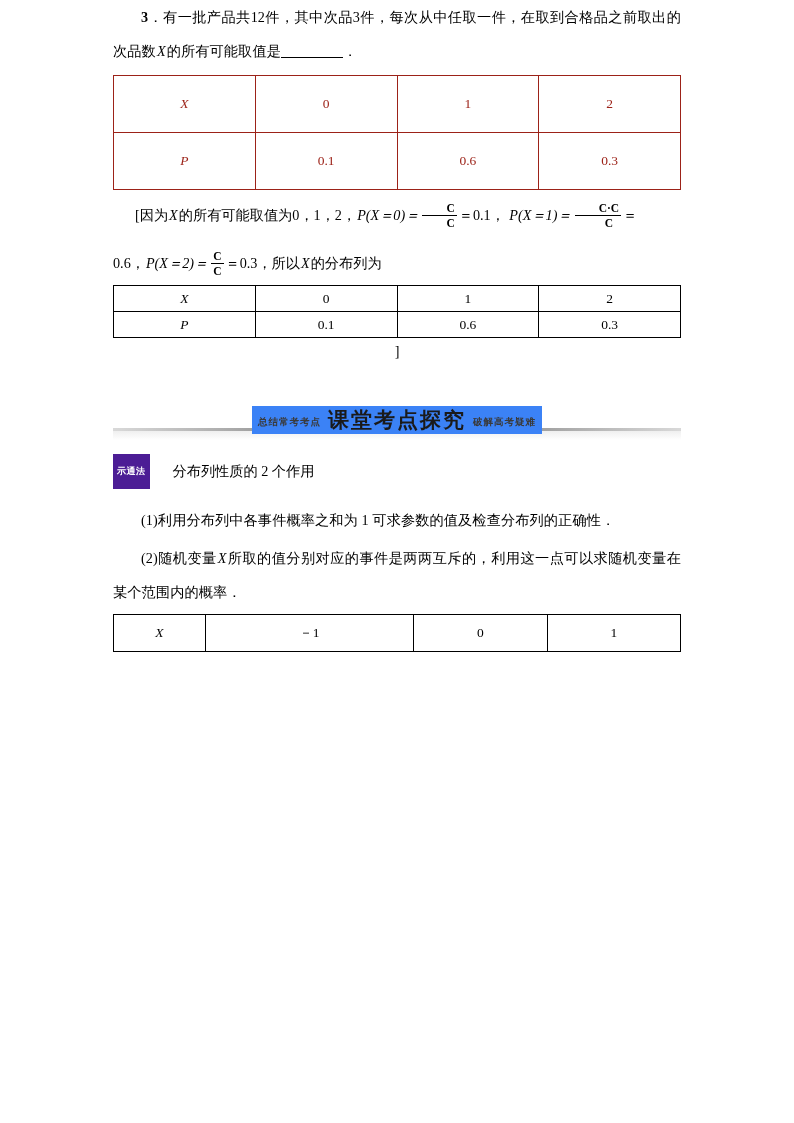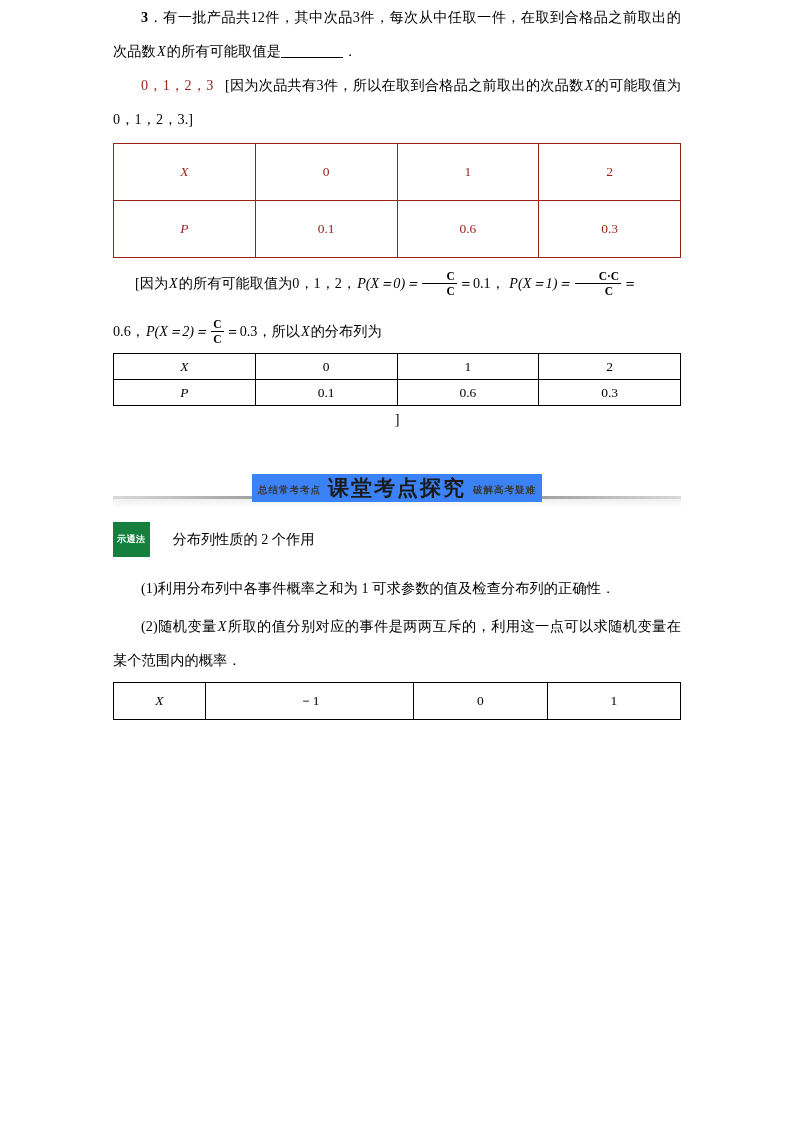--- a/index.html
+++ b/index.html
@@ -183,21 +183,21 @@
   }
   .kaodian .title { margin-left: 14px; }
 
   .badge-line {
     font-size: 14.2px;
     line-height: 32px;
     margin-top: 4px;
   }
   .badge {
     display: inline-block;
-    background: #15803d;
+    background: #4c1d95;
     color: #ffffff;
     font-size: 9px;
     font-weight: bold;
     padding: 1px 4px 2px 4px;
     letter-spacing: 0.5px;
     vertical-align: 2px;
     font-family: "Liberation Sans", sans-serif;
   }
   .badge-line .txt { margin-left: 23px; font-weight: normal; }
   .badge-line .txt-n { margin-left: 9px; }
@@ -212,23 +212,20 @@
 </head>
 <body>
 
 <div class="page">
   <div class="content">
 
     <p class="para indent">
       <span class="qnum">3</span><span>．</span><span>有一批产品共</span><span class="num">12</span><span>件，其中次品</span><span class="num">3</span><span>件，每次从中任取一件，在取到合格品之前取出的次品数</span><span class="mi">X</span><span>的所有可能取值是</span><span class="blank"></span><span>．</span>
     </p>
 
-    <p class="para indent">
-      <span class="ans-red">0，1，2，3</span>&nbsp;&nbsp;&nbsp;<span>[因为次品共有</span><span class="num">3</span><span>件，所以在取到合格品之前取出的次品数</span><span class="mi">X</span><span>的可能取值为</span><span class="num">0，1，2，3.]</span>
-    </p>
 
 
     <table class="redtab">
       <tbody>
           <tr>
         <td style="width:25%"><span class="mi">X</span></td>
         <td style="width:25%">0</td>
         <td style="width:25%">1</td>
         <td style="width:25%">2</td>
       </tr>

